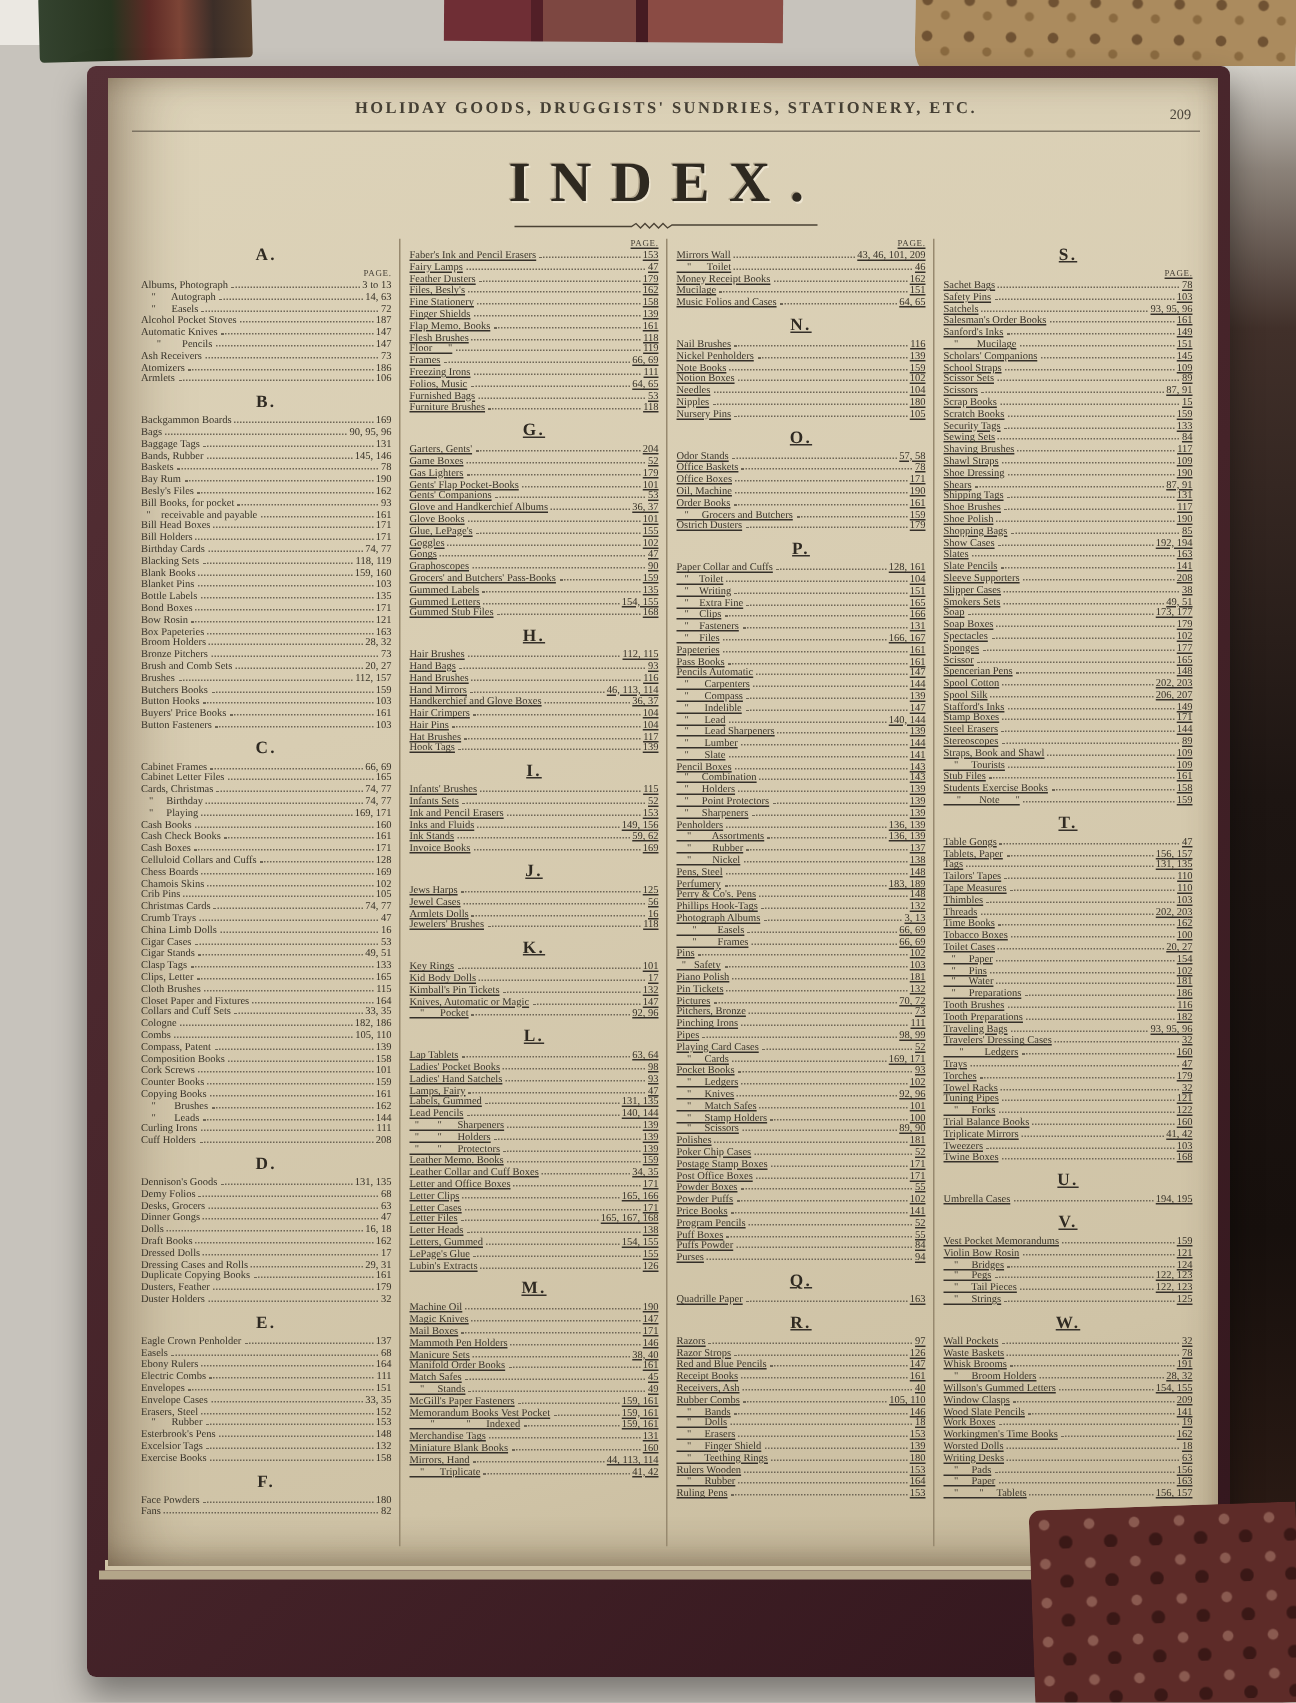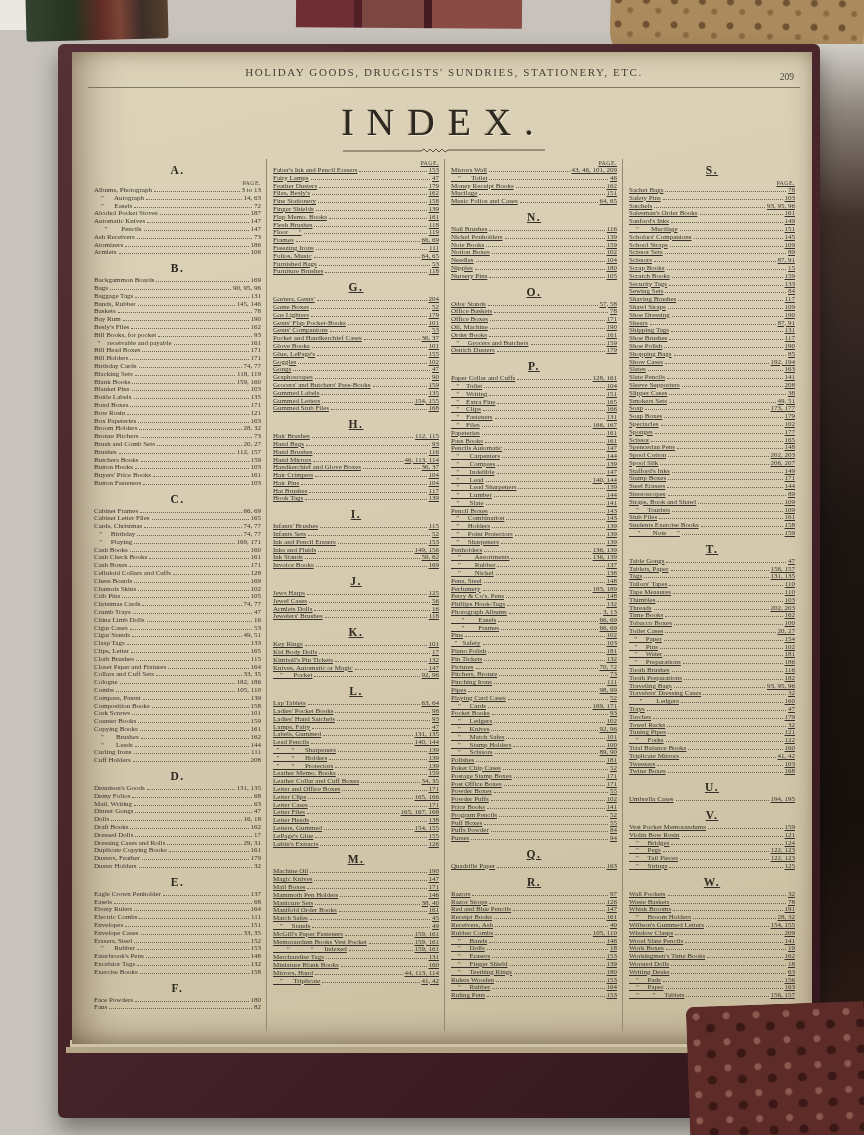--- a/index.html
+++ b/index.html
@@ -33,24 +33,24 @@
   
   .page { left:72px; top:52px; width:740px; height:992px; z-index:3; padding:14px 12px 0 16px;
     background:linear-gradient(165deg,#ddd3b9 0%,#d8cdb2 40%,#cfc3a6 85%,#c6b99b 100%);
     box-shadow:inset 30px 0 44px -22px rgba(70,45,25,.5),
                inset -12px 0 26px -16px rgba(70,45,25,.38),
                inset 0 -20px 28px -18px rgba(60,40,20,.42),
                inset 0 12px 18px -12px rgba(95,75,45,.28);
     color:#35302a; }
   .runhead { position:relative; height:20px; }
   .runhead .rh-title { display:block; text-align:center; font-size:11px; letter-spacing:1.6px;
-    color:#453f34; white-space:nowrap; }
+    color:#453f34; white-space:nowrap;font-weight:bold; }
   .runhead .rh-page { position:absolute; right:6px; top:6px; font-size:9.5px; color:#4a443a; }
   .rh-rule { border:none; border-top:1px solid #6a6254; margin:1px 0 0; opacity:.8; }
-  .idx-title { text-align:center; margin-top:12px; font-size:38px; font-weight:normal;
+  .idx-title { text-align:center; margin-top:12px; font-size:38px; font-weight:bold;
     letter-spacing:13px; color:#2e2920; text-shadow:1px 1px 0 rgba(255,250,235,.5), -1px -1px 0 rgba(60,45,25,.25); }
   .squiggle { display:block; margin:2px auto 4px; }
   
   #index-columns { display:grid; grid-template-columns:1fr 1fr 1fr 1fr; height:872px; overflow:hidden; margin-top:2px; }
   .col { padding:0 5px 0 6px; overflow:hidden; }
   .col + .col { border-left:1px solid #97896f;text-decoration:underline; }
   .sec { text-align:center; font-weight:bold; font-size:11.5px; letter-spacing:1.5px; margin:5px 0 3px; color:#2f2a22; }
   .plbl { text-align:right; font-size:6px; letter-spacing:.4px; color:#4a443a; line-height:8px; }
   .entry { display:flex; align-items:baseline; font-size:7px; line-height:7.8px; height:7.8px; color:#383329; }
   .entry .nm { white-space:pre; }
@@ -437,21 +437,21 @@
             <span class="nm">Dennison's Goods</span>
             <span class="lead"></span>
             <span class="pg">131, 135</span>
           </div>
           <div class="entry">
             <span class="nm">Demy Folios</span>
             <span class="lead"></span>
             <span class="pg">68</span>
           </div>
           <div class="entry">
-            <span class="nm">Mail, Writing</span>
+            <span class="nm">Desks, Grocers</span>
             <span class="lead"></span>
             <span class="pg">63</span>
           </div>
           <div class="entry">
             <span class="nm">Dinner Gongs</span>
             <span class="lead"></span>
             <span class="pg">47</span>
           </div>
           <div class="entry">
             <span class="nm">Dolls</span>
@@ -648,21 +648,21 @@
             <span class="nm">Gents' Flap Pocket-Books</span>
             <span class="lead"></span>
             <span class="pg">101</span>
           </div>
           <div class="entry">
             <span class="nm">Gents' Companions</span>
             <span class="lead"></span>
             <span class="pg">53</span>
           </div>
           <div class="entry">
-            <span class="nm">Pocket and Handkerchief Cases</span>
+            <span class="nm">Glove and Handkerchief Albums</span>
             <span class="lead"></span>
             <span class="pg">36, 37</span>
           </div>
           <div class="entry">
             <span class="nm">Glove Books</span>
             <span class="lead"></span>
             <span class="pg">101</span>
           </div>
           <div class="entry">
             <span class="nm">Glue, LePage's</span>

